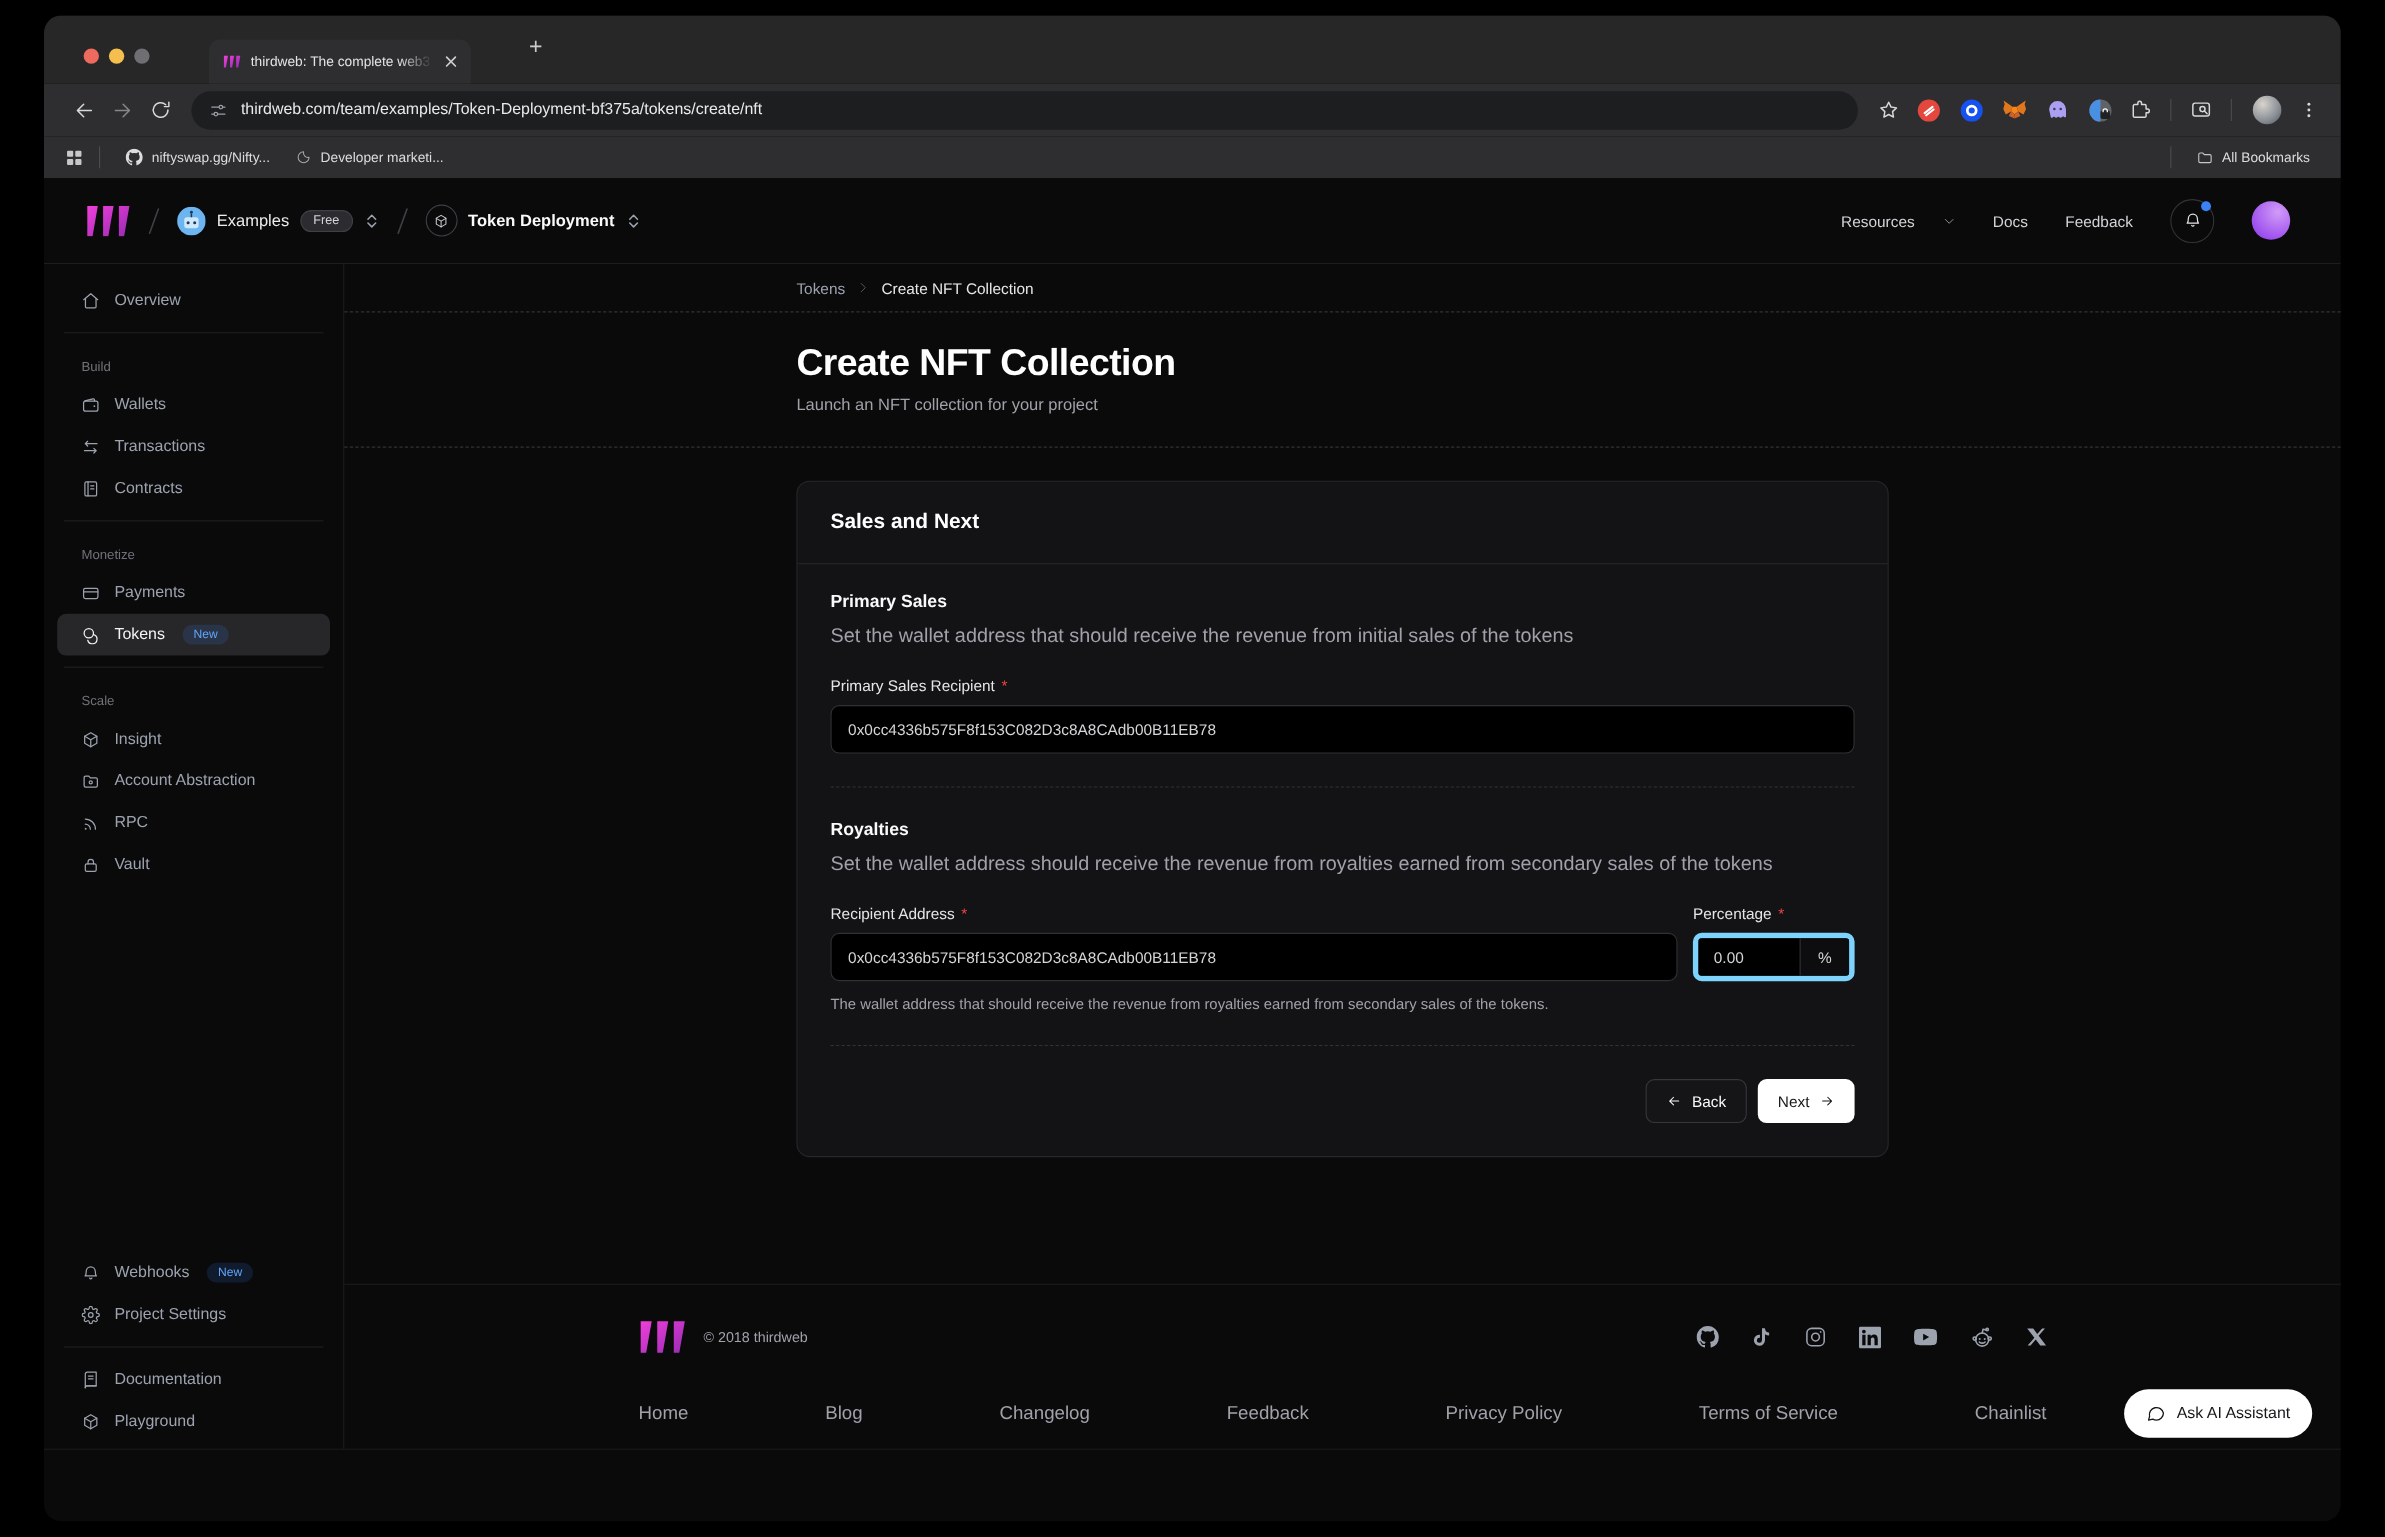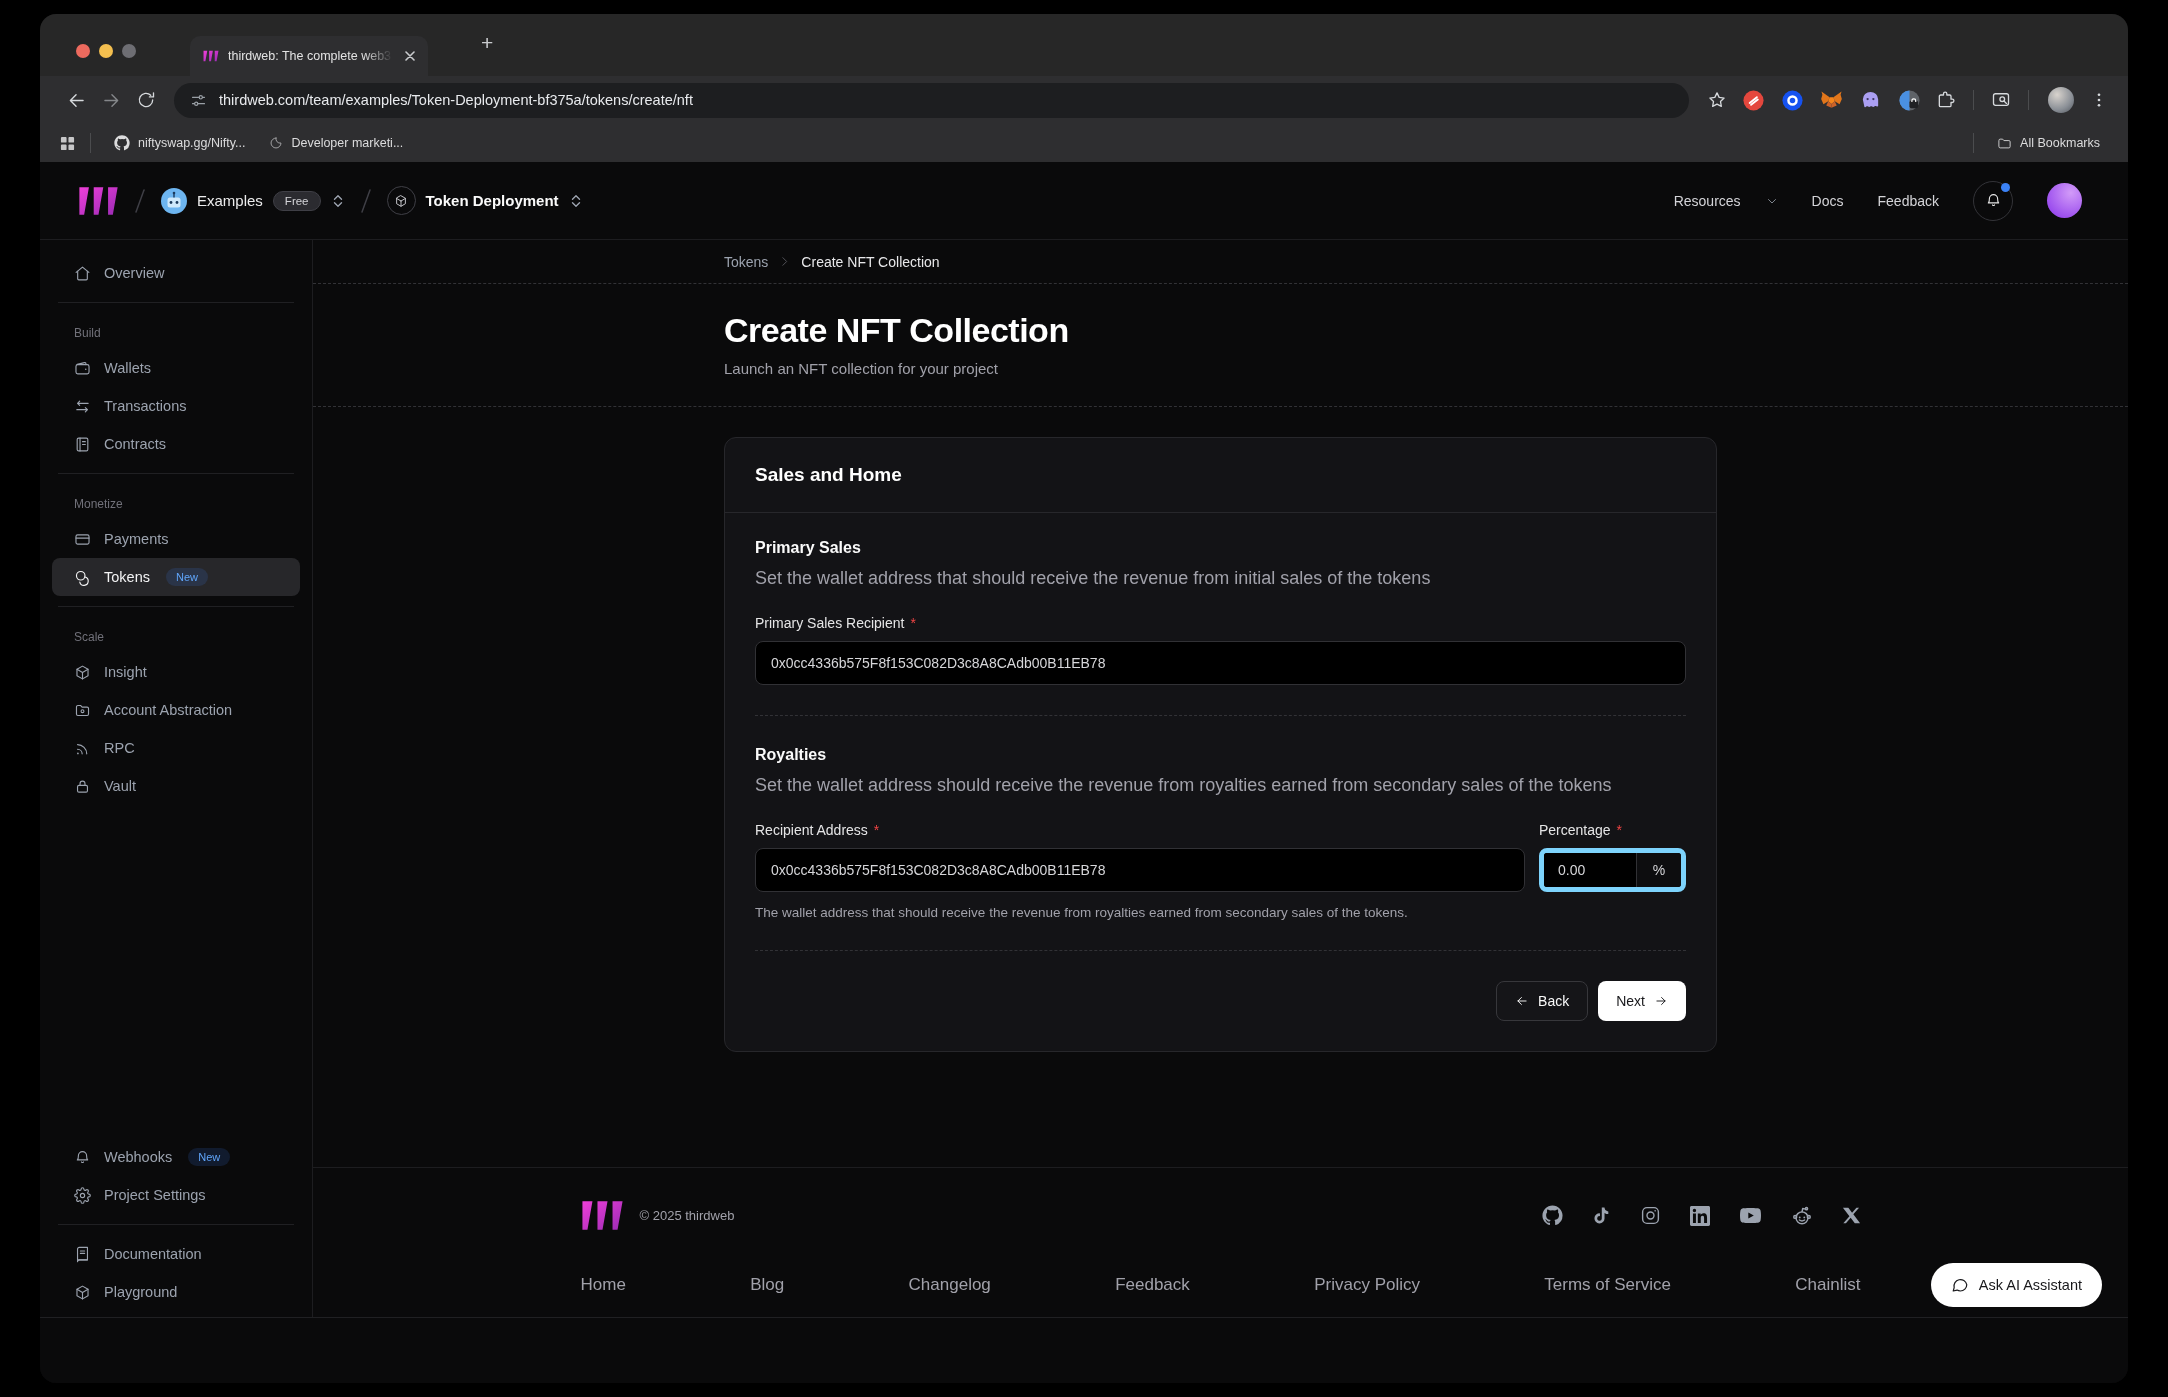--- a/index.html
+++ b/index.html
@@ -524,21 +524,21 @@
           <div class="container">
             <h1>Create NFT Collection</h1>
             <div class="page-sub">Launch an NFT collection for your project</div>
           </div>
         </div>
 
         <div class="content">
           <div class="container">
             <div class="card">
               <div class="card-h">
-                <h2>Sales and Home</h2>
+                <h2>Sales and Next</h2>
               </div>
               <div class="card-b">
 
                 <div class="sec-title">Primary Sales</div>
                 <div class="sec-desc">Set the wallet address that should receive the revenue from initial sales of the tokens</div>
                 <div class="field-label">
                   <span>Primary Sales Recipient</span>
                   <span class="req">*</span>
                 </div>
                 <input class="tinput" type="text" value="0x0cc4336b575F8f153C082D3c8A8CAdb00B11EB78" style="">
@@ -592,21 +592,21 @@
         </div>
 
         <div class="footer">
           <div class="footer-inner">
             <div class="f-row1">
               <span>
                 <svg width="43" height="29" viewBox="0 0 60 40">
                     <path fill="url(#twgrad)" d="M2 0h14l-7 40H2zM23 0h14l-7 40h-7zM44 0h14l-7 40h-7z"></path>
                   </svg>
               </span>
-              <span class="f-copy">© 2025 thirdweb</span>
+              <span class="f-copy">© 2018 thirdweb</span>
               <div class="f-social">
                 <span>
                     <svg width="21" height="21" viewBox="0 0 24 24" fill="currentColor">
                       <path d="M12 .5C5.65.5.5 5.65.5 12c0 5.08 3.29 9.39 7.86 10.91.58.1.79-.25.79-.55v-2.15c-3.2.7-3.87-1.37-3.87-1.37-.52-1.33-1.28-1.68-1.28-1.68-1.05-.72.08-.7.08-.7 1.16.08 1.77 1.19 1.77 1.19 1.03 1.77 2.7 1.26 3.36.96.1-.75.4-1.26.73-1.55-2.55-.29-5.23-1.28-5.23-5.68 0-1.26.45-2.28 1.19-3.09-.12-.29-.52-1.46.11-3.05 0 0 .97-.31 3.18 1.18a11.1 11.1 0 0 1 5.79 0c2.21-1.49 3.18-1.18 3.18-1.18.63 1.59.23 2.76.11 3.05.74.81 1.19 1.83 1.19 3.09 0 4.41-2.69 5.38-5.25 5.66.41.36.78 1.05.78 2.13v3.16c0 .3.21.66.8.55A11.5 11.5 0 0 0 23.5 12C23.5 5.65 18.35.5 12 .5z"></path>
                     </svg>
                   </span>
                 <span>
                     <svg width="19" height="21" viewBox="0 0 24 24" fill="currentColor">
                       <path d="M19.59 6.69a4.83 4.83 0 0 1-3.77-4.25V2h-3.45v13.67a2.9 2.9 0 1 1-2.31-2.84v-3.5a6.37 6.37 0 1 0 5.76 6.34V8.69a8.18 8.18 0 0 0 4.77 1.52v-3.4a4.85 4.85 0 0 1-1-.12z"></path>
                     </svg>

